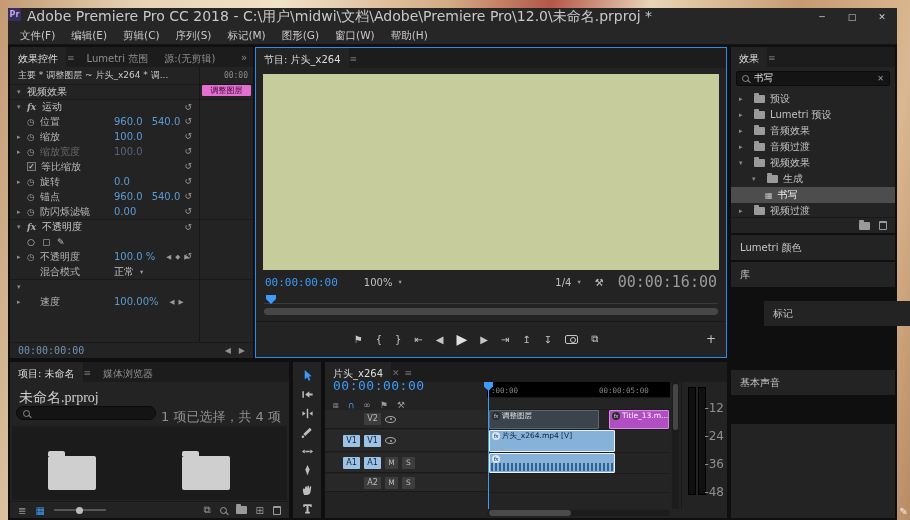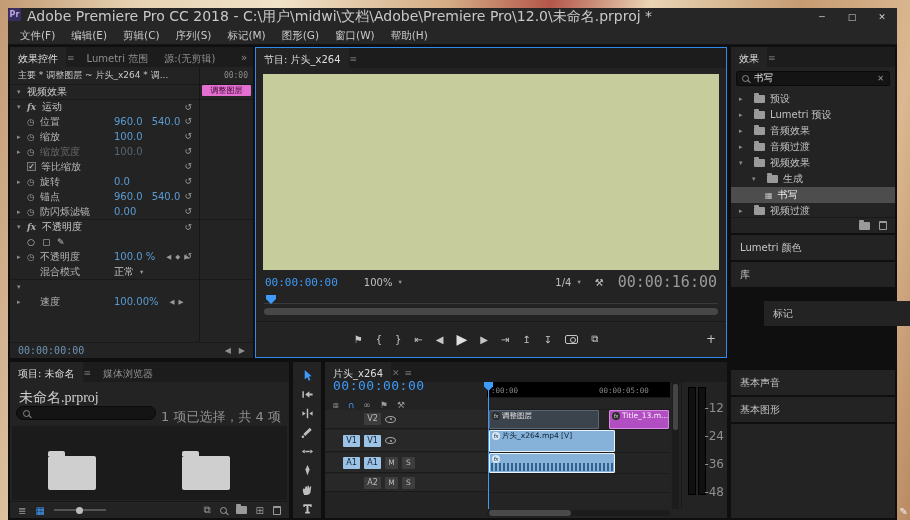--- a/index.html
+++ b/index.html
@@ -535,21 +535,18 @@
         </div>
    <div class="panel cpanel" style="left:723px;top:217px;width:164px;height:25px;">
           <span>库</span>
         </div>
    <div class="panel cpanel" style="left:756px;top:244px;width:164px;height:25px;margin-top:12px;">
           <span>标记</span>
         </div>
    <div class="panel cpanel" style="left:723px;top:325px;width:164px;height:25px;">
           <span>基本声音</span>
         </div>
-   <div class="panel cpanel" style="left:723px;top:352px;width:164px;height:25px;">
-          <span>基本图形</span>
-        </div>
    <div class="panel" style="left:723px;top:379px;width:164px;bottom:2px;"></div>
 
   </div>
  </div>
  <div class="deskpen">✎</div>
 </div>
 
 </body></html>

